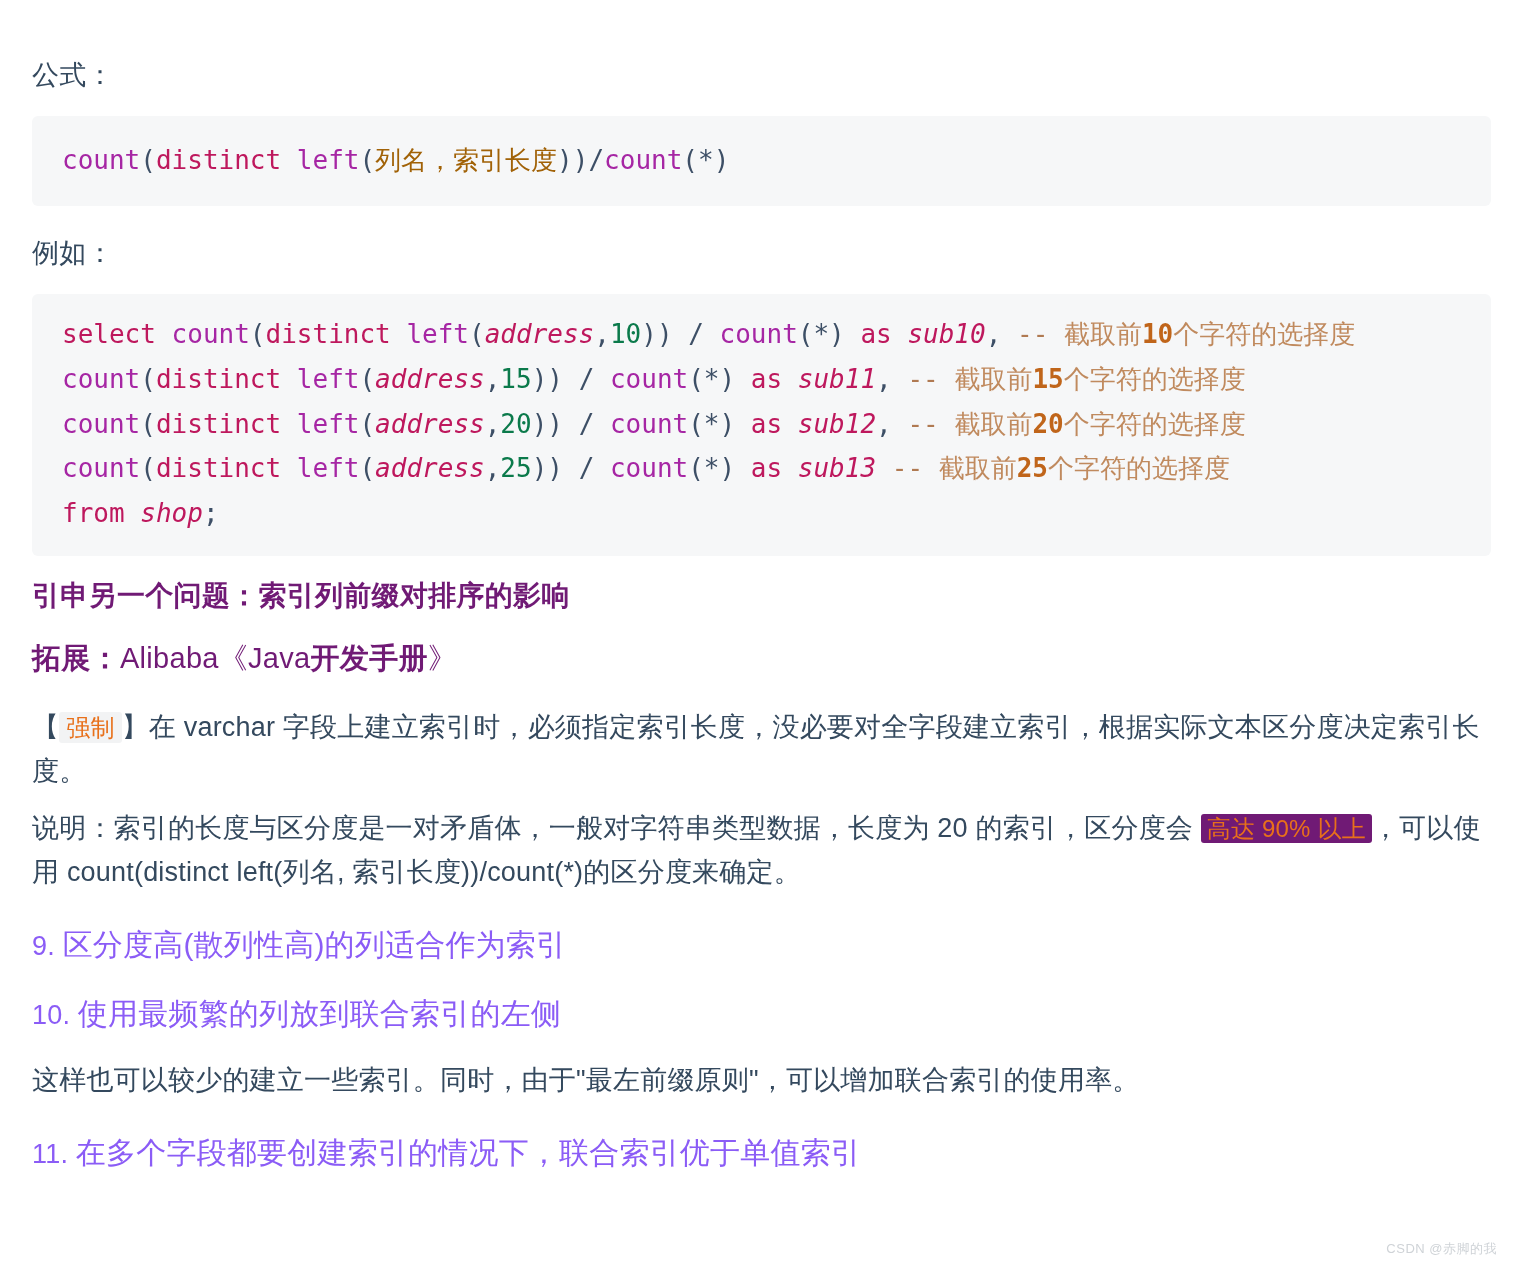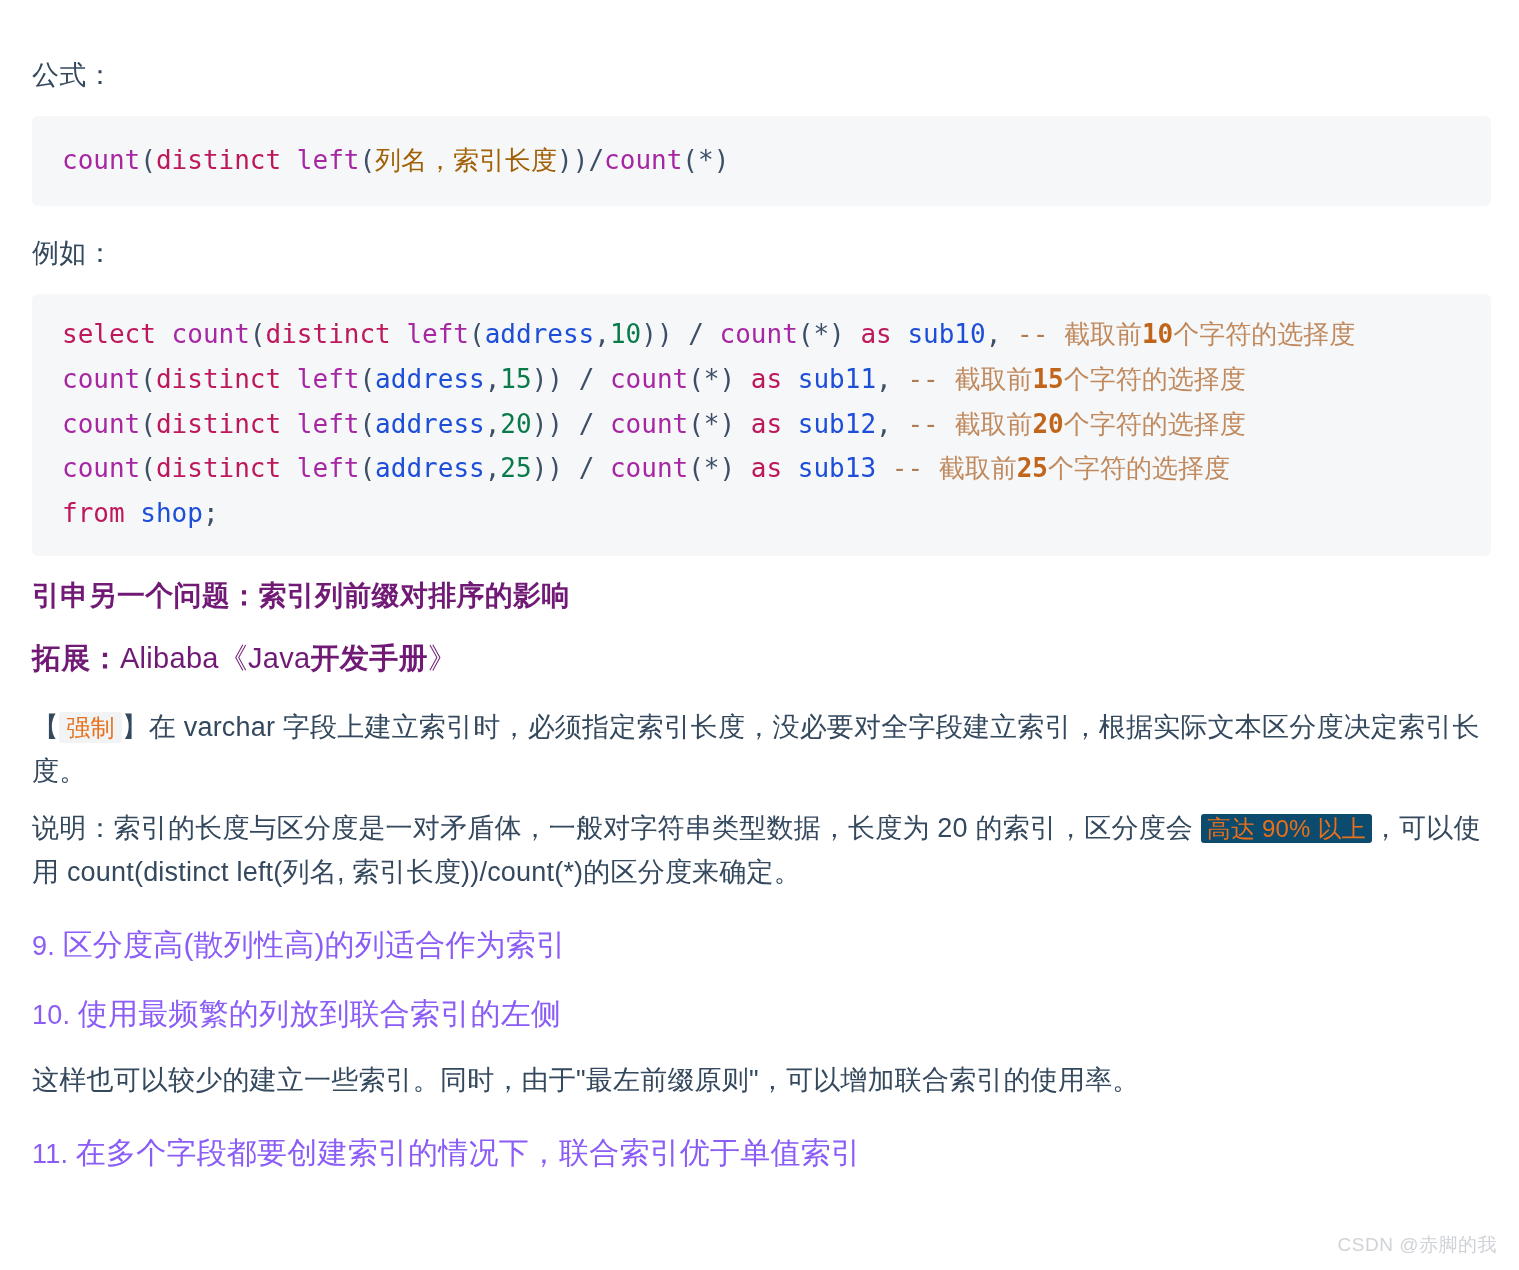--- a/index.html
+++ b/index.html
@@ -54,21 +54,21 @@
   .codeblock.formula {
     padding: 22px 30px 24px 30px;
     margin-bottom: 26px;
   }
   .code-line { display: block; }
 
   
   .tok-kw   { color: #be185d; }
   .tok-fn   { color: #a626a4; }
   .tok-num  { color: #0b7a4b; }
-  .tok-id   { color: #1d4ed8; }
+  .tok-id   { color: #be185d; font-style: italic; }
   .tok-op   { color: #3d4f66; }
   .tok-punc { color: #3d4f66; }
   .tok-cmt  { color: #b07a52; }
   .tok-cn   { color: #a16207; font-family: "DejaVu Serif", "Liberation Serif", serif; }
   .tok-cmt-cn { color: #c08a5e; font-family: "DejaVu Serif", "Liberation Serif", serif; }
   .tok-cmt-num { color: #c0651a; font-weight: bold; }
 
   
   .h-red {
     color: #701a75;
@@ -100,36 +100,36 @@
   
   .inline-code {
     background: #f2f3f4;
     color: #e8701a;
     border-radius: 3px;
     padding: 2px 7px;
     font-size: 24px;
     font-family: "Liberation Sans", "DejaVu Sans", sans-serif;
   }
   .inline-code-wrap {
-    background: #0c4a6e;
+    background: #701a75;
     color: #e8701a;
     border-radius: 3px;
     padding: 1px 6px;
     font-size: 24px;
     box-decoration-break: clone;
     -webkit-box-decoration-break: clone;
   }
 
   
   .watermark {
     position: absolute;
     right: 22px;
     bottom: 12px;
     color: #cfd3d7;
-    font-size: 19px;
+    font-size: 13px;
     letter-spacing: 0.5px;
     font-family: "Liberation Sans", "DejaVu Sans", sans-serif;
   }
 </style>
 </head>
 <body>
 
 <div class="page">
 
   <p class="para para-lead">公式：</p>

